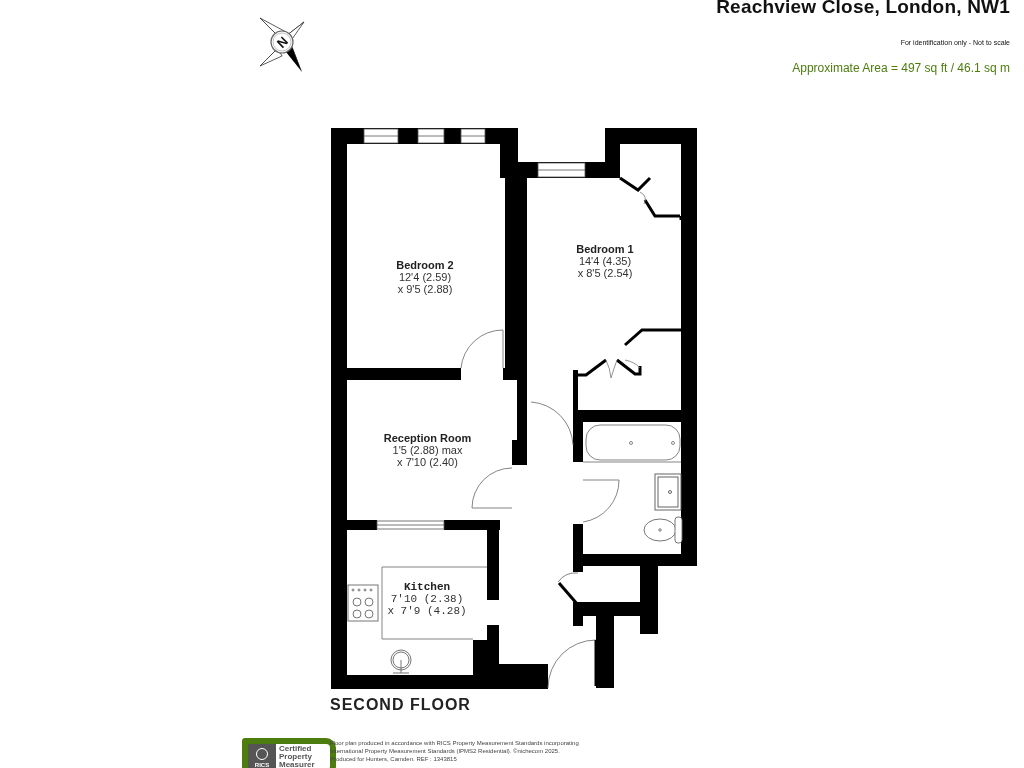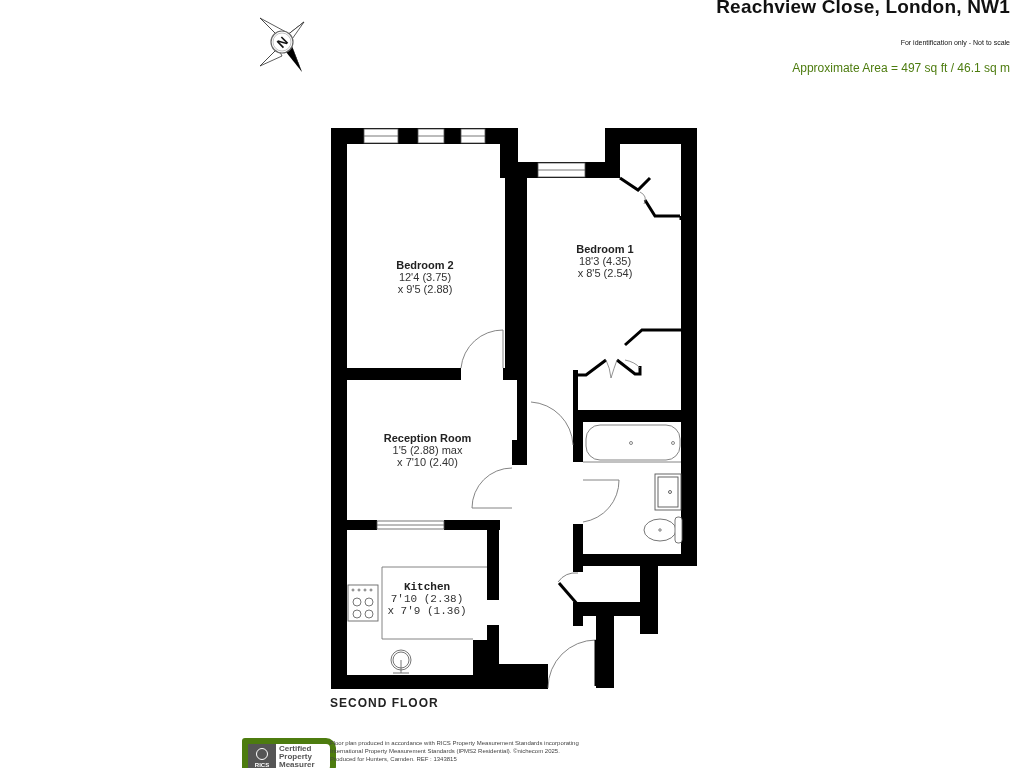--- a/index.html
+++ b/index.html
@@ -4,21 +4,21 @@
 <style>
   html, body { margin: 0; padding: 0; background: #ffffff; }
   body { width: 1024px; height: 768px; position: relative; overflow: hidden; font-family: "Liberation Sans", sans-serif; color: #222; }
   .title { position: absolute; left: 440px; top: -4px; width: 570px; text-align: right; font-weight: bold; font-size: 19px; color: #111; letter-spacing: 0.2px; }
   .area { position: absolute; left: 440px; top: 16px; width: 570px; text-align: right; font-size: 12px; color: #4d7c0f; margin-top: 45px; }
   .scale-note { position: absolute; left: 440px; top: 39px; width: 570px; text-align: right; font-size: 7px; color: #111; }
   .compass { position: absolute; left: 256px; top: 14px; width: 52px; height: 60px; }
   .plan { position: absolute; left: 0; top: 0; width: 1024px; height: 768px; }
   .room-label { position: absolute; text-align: center; font-size: 11px; line-height: 12px; color: #333; }
   .room-label .name { font-weight: bold; font-size: 11px; color: #222; }
-  .floor-label { position: absolute; left: 330px; top: 696px; font-weight: bold; font-size: 12px; letter-spacing: 1px; color: #222; }
+  .floor-label { position: absolute; left: 330px; top: 696px; font-weight: bold; font-size: 16px; letter-spacing: 1px; color: #222; }
   .rics { position: absolute; left: 242px; top: 738px; width: 82px; height: 26px; border: 6px solid #4d7c0f; border-radius: 3px 10px 10px 3px; display: flex; overflow: hidden; }
   .rics .logo { width: 28px; background: #555; color: #fff; font-size: 6px; font-weight: bold; display: flex; flex-direction: column; align-items: center; justify-content: flex-end; padding-bottom: 2px; }
   .rics .logo .circle { width: 10px; height: 10px; border-radius: 50%; border: 1px solid #fff; margin-bottom: 2px; }
   .rics .txt { font-size: 8px; line-height: 8px; font-weight: bold; color: #555; padding: 1px 3px; }
   .footer-text { position: absolute; left: 330px; top: 739px; width: 300px; font-size: 6px; line-height: 8px; color: #444; }
 </style>
 </head>
 <body>
 
 <div class="title">Reachview Close, London, NW1</div>
@@ -184,40 +184,40 @@
   <g fill="#fff" stroke="#666" stroke-width="0.9">
     <circle cx="401" cy="660" r="10"></circle>
     <circle cx="401" cy="660" r="8"></circle>
     <line x1="401" y1="660" x2="401" y2="673"></line>
     <line x1="393" y1="673" x2="409" y2="673"></line>
   </g>
 </svg>
 
 <div class="room-label" style="left:370px; top:259px; width:110px;">
   <div class="name">Bedroom 2</div>
-  <div>12'4 (3.75)</div>
+  <div>12'4 (2.59)</div>
   <div>x 9'5 (2.88)</div>
 </div>
 
 <div class="room-label" style="left:550px; top:243px; width:110px;">
   <div class="name">Bedroom 1</div>
-  <div>18'3 (4.35)</div>
+  <div>14'4 (4.35)</div>
   <div>x 8'5 (2.54)</div>
 </div>
 
 <div class="room-label" style="left:365px; top:432px; width:125px;text-align:center;">
   <div class="name">Reception Room</div>
   <div>1'5 (2.88) max</div>
   <div>x 7'10 (2.40)</div>
 </div>
 
 <div class="room-label" style="left:372px; top:581px; width:110px;font-family:Liberation Mono, monospace;">
   <div class="name">Kitchen</div>
   <div>7'10 (2.38)</div>
-  <div>x 7'9 (1.36)</div>
+  <div>x 7'9 (4.28)</div>
 </div>
 
 <div class="floor-label">SECOND FLOOR</div>
 
 <div class="rics">
   <div class="logo">
     <div class="circle"></div>
     <span>RICS</span>
   </div>
   <div class="txt">

